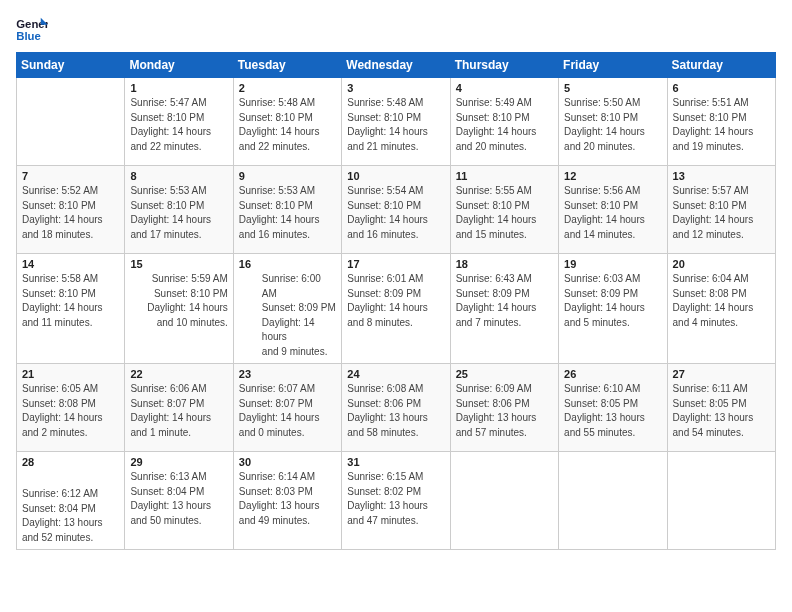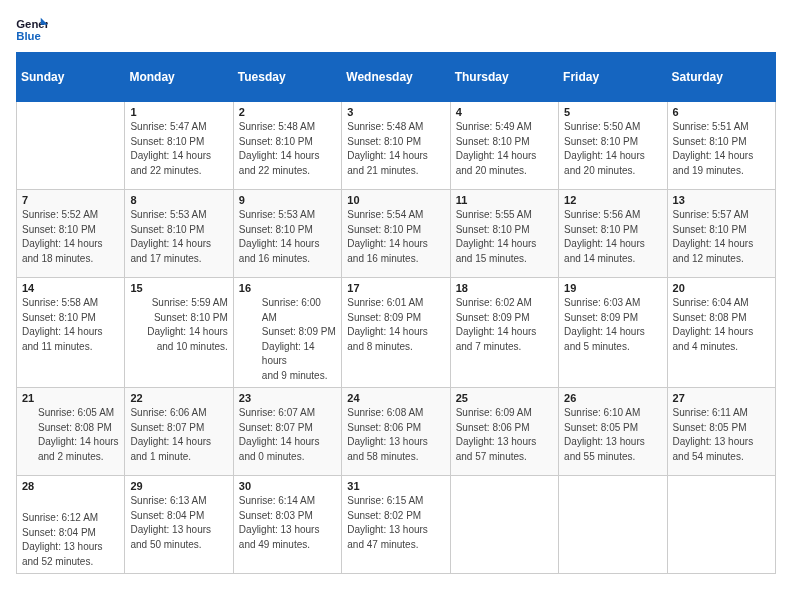--- a/index.html
+++ b/index.html
@@ -40,21 +40,21 @@
     .calendar-table {
       width: 100%;
       border-collapse: collapse;
       table-layout: fixed;
     }
     .calendar-table thead th {
       background-color: #1565c0;
       color: #fff;
       font-size: 12px;
       font-weight: bold;
-      padding: 17px 4px;
+      padding: 5px 4px;
       text-align: left;
       border: 1px solid #1565c0;
     }
     .calendar-table tbody td {
       border: 1px solid #ccc;
       vertical-align: top;
       padding: 4px 5px;
       font-size: 9.5px;
       color: #333;
       height: 88px;
@@ -228,21 +228,21 @@
         </td>
         <td>
           <div class="day-number">17</div>
           <div class="day-info" style="white-space: pre-line;">Sunrise: 6:01 AM
 Sunset: 8:09 PM
 Daylight: 14 hours
 and 8 minutes.</div>
         </td>
         <td>
           <div class="day-number">18</div>
-          <div class="day-info" style="white-space: pre-line;">Sunrise: 6:02 AM
+          <div class="day-info" style="white-space: pre-line;">Sunrise: 6:43 AM
 Sunset: 8:09 PM
 Daylight: 14 hours
 and 7 minutes.</div>
         </td>
         <td>
           <div class="day-number">19</div>
           <div class="day-info" style="white-space: pre-line;">Sunrise: 6:03 AM
 Sunset: 8:09 PM
 Daylight: 14 hours
 and 5 minutes.</div>
@@ -251,21 +251,21 @@
           <div class="day-number">20</div>
           <div class="day-info" style="white-space: pre-line;">Sunrise: 6:04 AM
 Sunset: 8:08 PM
 Daylight: 14 hours
 and 4 minutes.</div>
         </td>
       </tr>
       <tr>
         <td>
           <div class="day-number">21</div>
-          <div class="day-info" style="white-space: pre-line; margin-left: 16px;">Sunrise: 6:05 AM
+          <div class="day-info" style="white-space: pre-line;">Sunrise: 6:05 AM
 Sunset: 8:08 PM
 Daylight: 14 hours
 and 2 minutes.</div>
         </td>
         <td>
           <div class="day-number">22</div>
           <div class="day-info" style="white-space: pre-line;">Sunrise: 6:06 AM
 Sunset: 8:07 PM
 Daylight: 14 hours
 and 1 minute.</div>

